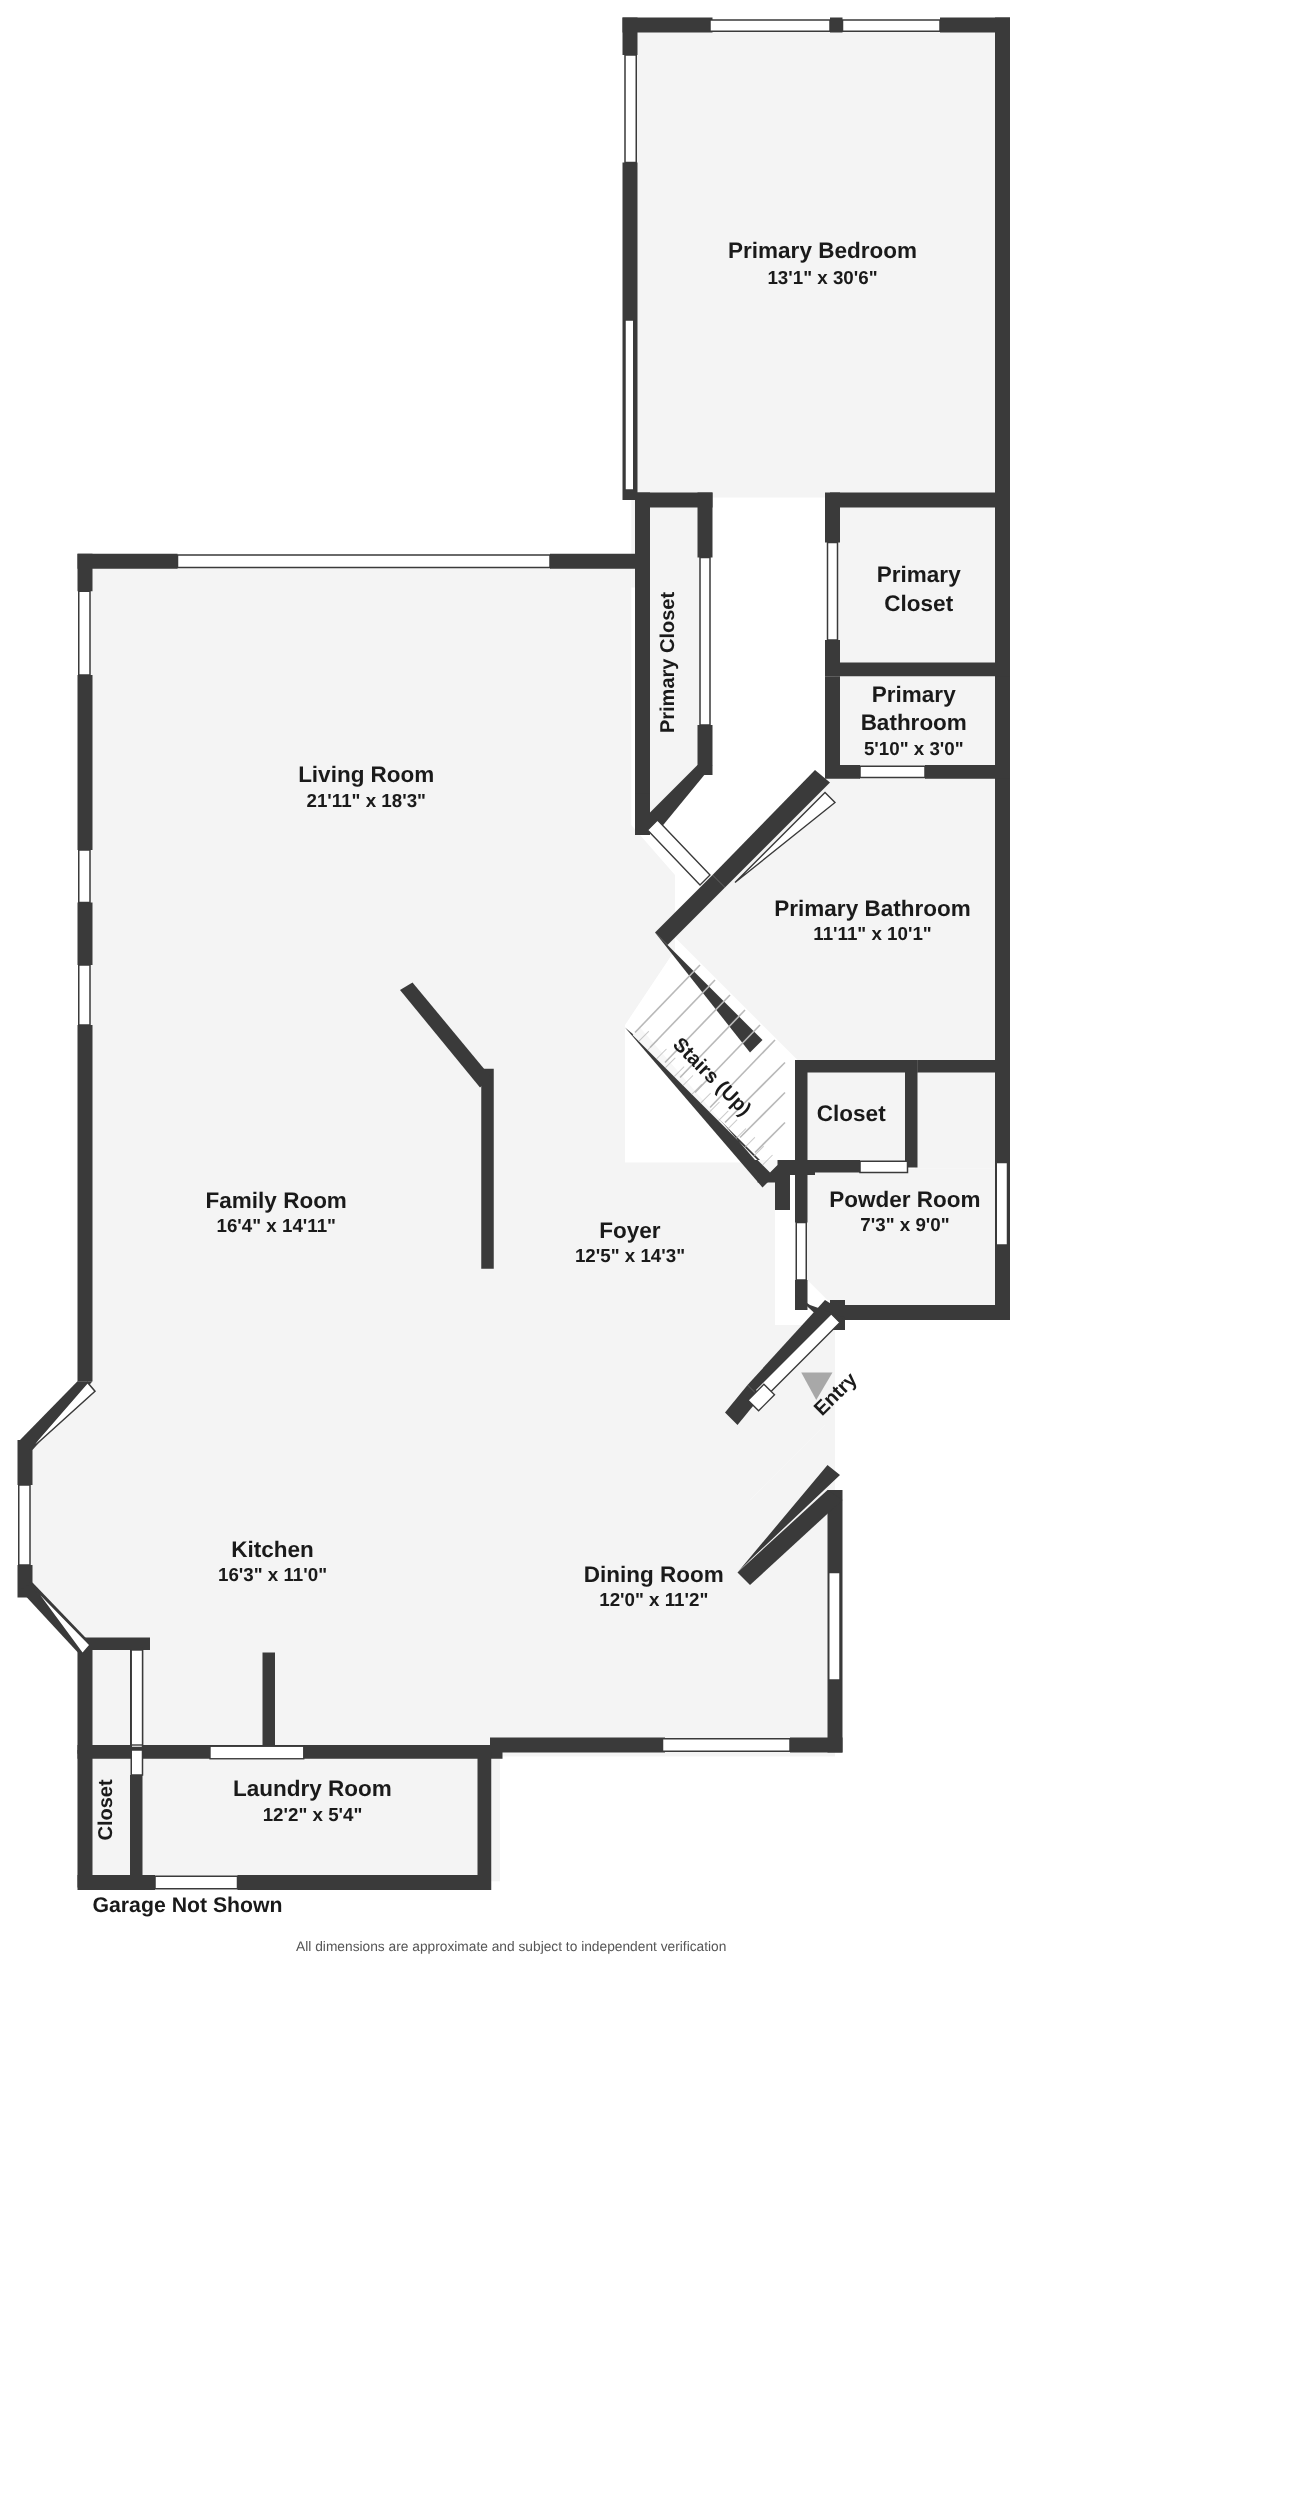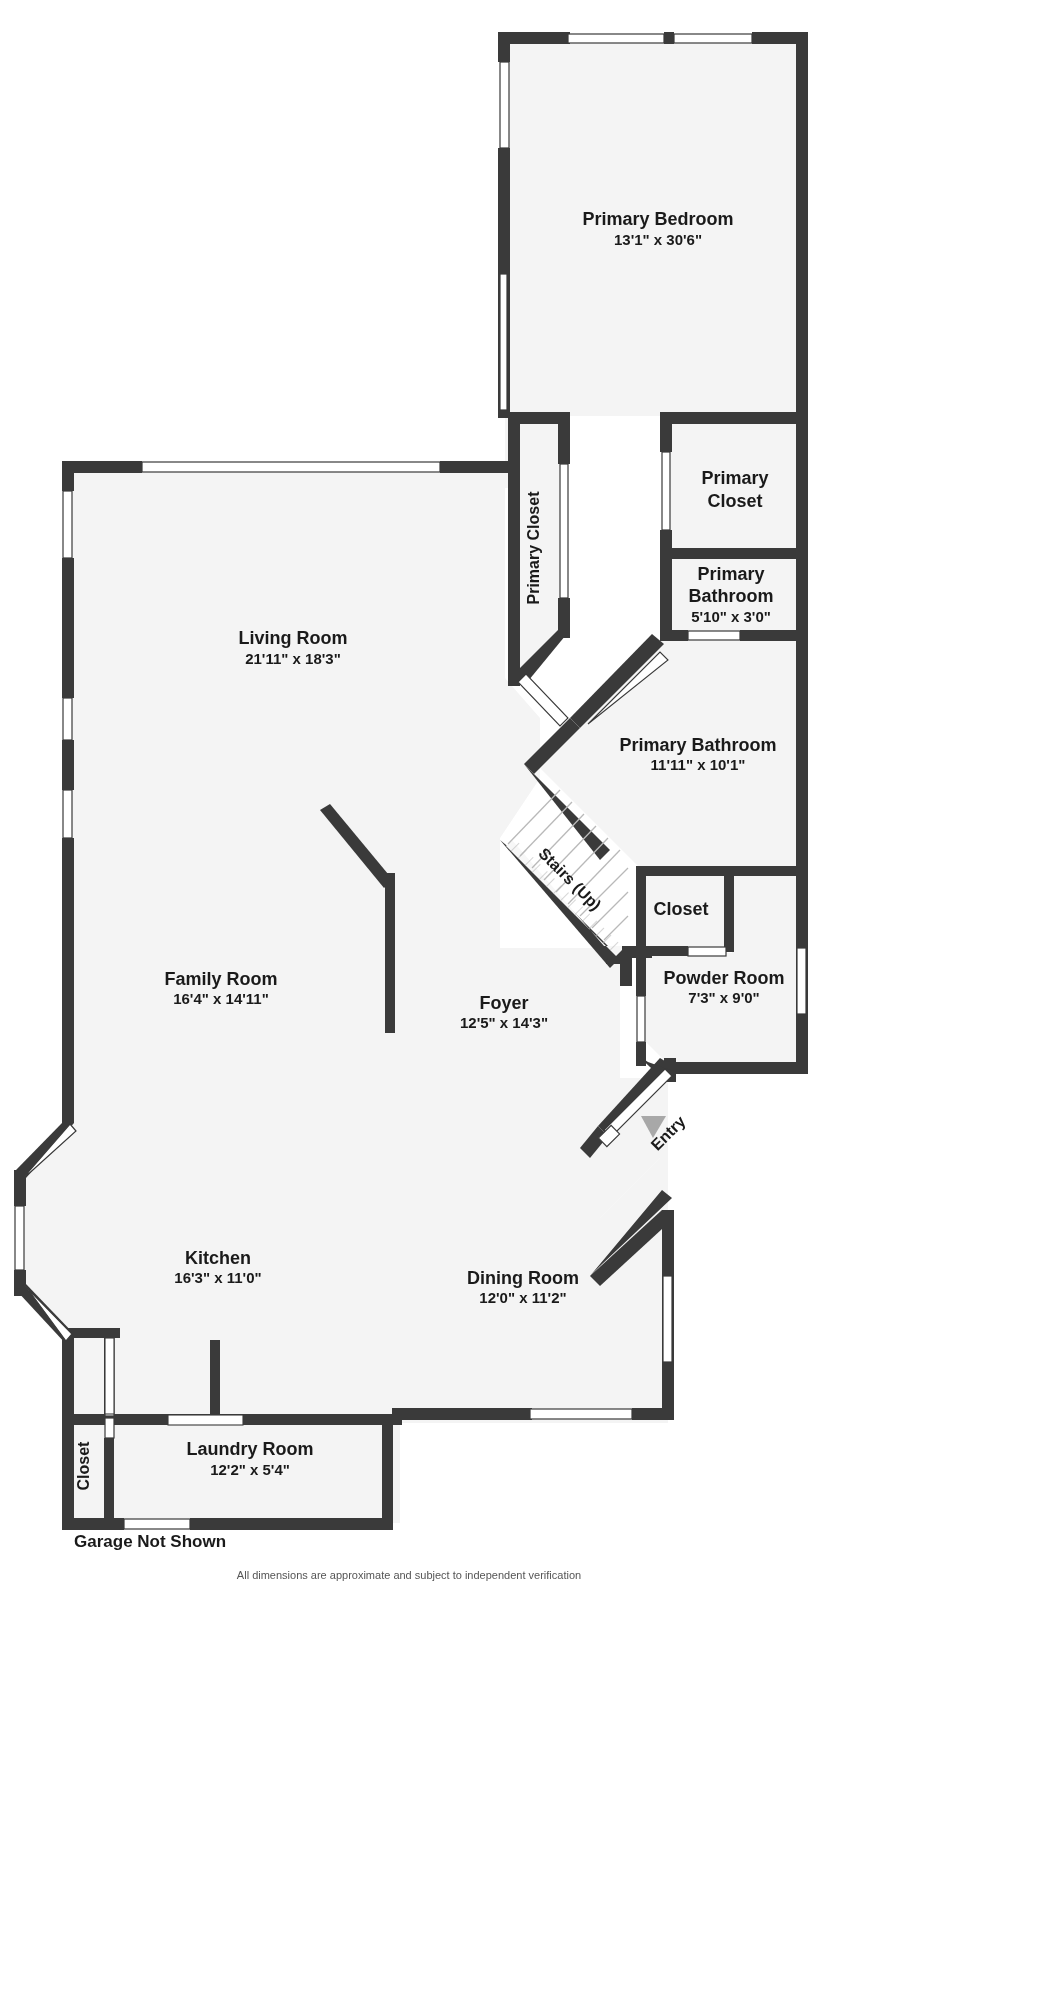--- a/index.html
+++ b/index.html
@@ -9,21 +9,21 @@
   }
   body {
     width: 1052px;
     height: 2000px;
     position: relative;
     font-family: "Liberation Sans", sans-serif;
     overflow: hidden;
   }
   #plan-root {
     position: absolute;
-    left: 0; top: 18px;
+    left: 0; top: 0;
     width: 1052px;
     height: 1772px;
     border-radius: 22px;
   }
   svg.floorplan {
     display: block;
     width: 1052px;
     height: 2000px;
   }
   .room-fill { fill: #f4f4f4; stroke: none; }

